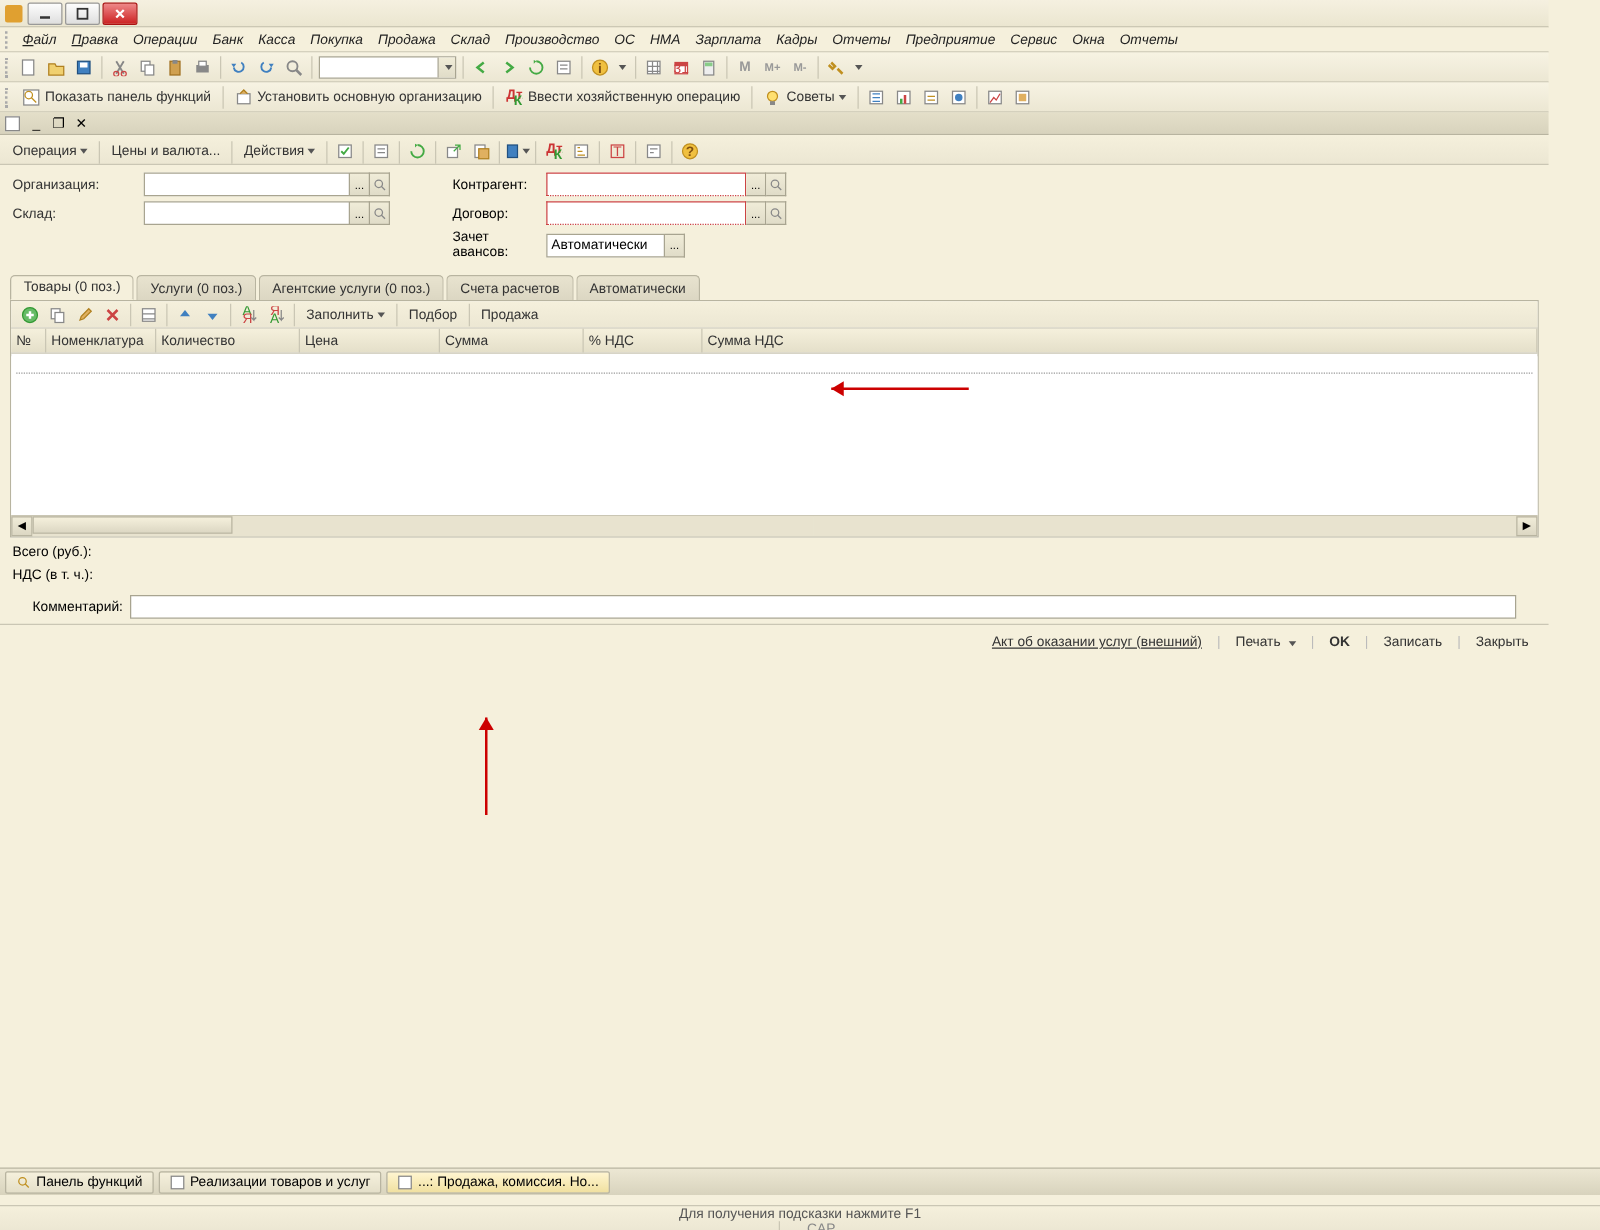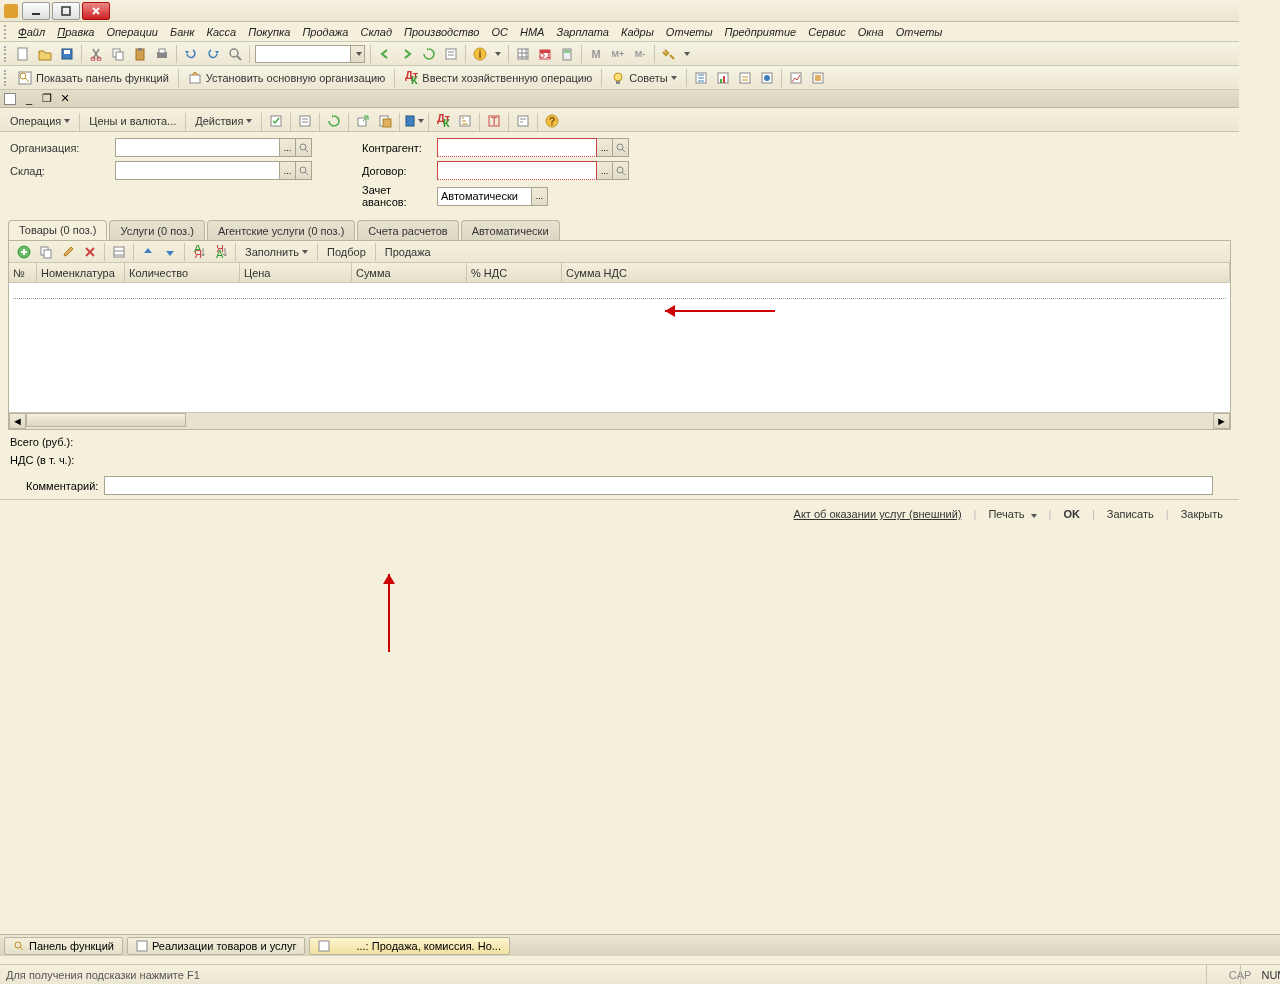--- a/index.html
+++ b/index.html
@@ -56,23 +56,23 @@
 .comment-row { padding: 4px 26px; display: flex; align-items: center; }
 .comment-row .form-input { flex: 1; margin-left: 6px; }
 .footer-btns { padding: 6px 10px; border-top: 1px solid #cac6b4; display: flex; justify-content: flex-end; align-items: center; gap: 6px; }
 .footer-btns .sep { color: #bbb; }
 .footer-btns .fbtn { padding: 2px 6px; cursor: pointer; color: #333; }
 .footer-btns .fbtn.bold { font-weight: bold; }
 .footer-btns .fbtn.underline { text-decoration: underline; }
 .arrow-annot { position: absolute; pointer-events: none; }
 .taskbar { position: absolute; bottom: 28px; left: 0; right: 0; height: 22px; background: linear-gradient(#ece7d3,#d8d3bd); border-top: 1px solid #b8b4a0; display: flex; align-items: center; padding: 0 4px; }
 .task-item { height: 18px; padding: 0 8px; background: linear-gradient(#f5f0dc,#e4dfc9); border: 1px solid #b8b4a0; border-radius: 2px; margin-right: 4px; display: flex; align-items: center; cursor: pointer; }
-.task-item.active { background: linear-gradient(#fff5d0,#f0e0a0); gap: 22px; }
+.task-item.active { background: linear-gradient(#fff5d0,#f0e0a0); }
 .task-item .tic { width: 12px; height: 12px; margin-right: 4px; }
-.statusbar { position: absolute; bottom: 0; left: 0; right: 0; height: 20px; background: linear-gradient(#f5f0dc,#ece7d3); border-top: 1px solid #cac6b4; display: flex; align-items: center; padding: 0 6px; }
+.statusbar { position: absolute; bottom: 0; left: 0; right: 0; height: 20px; background: linear-gradient(#f5f0dc,#ece7d3); border-top: 1px solid #cac6b4; display: flex; align-items: center; padding: 0 6px; flex-direction: column; }
 .statusbar .msg { flex: 1; color: #555; }
 .statusbar .ind { width: 32px; text-align: center; color: #888; border-left: 1px solid #cac6b4; height: 100%; display: flex; align-items: center; justify-content: center; padding-left: 33px; }
 svg { display: block; }
 </style>
 </head>
 <body>
 
 <div class="titlebar">
   <div class="app-icon"></div>
   <div class="winbtns">

